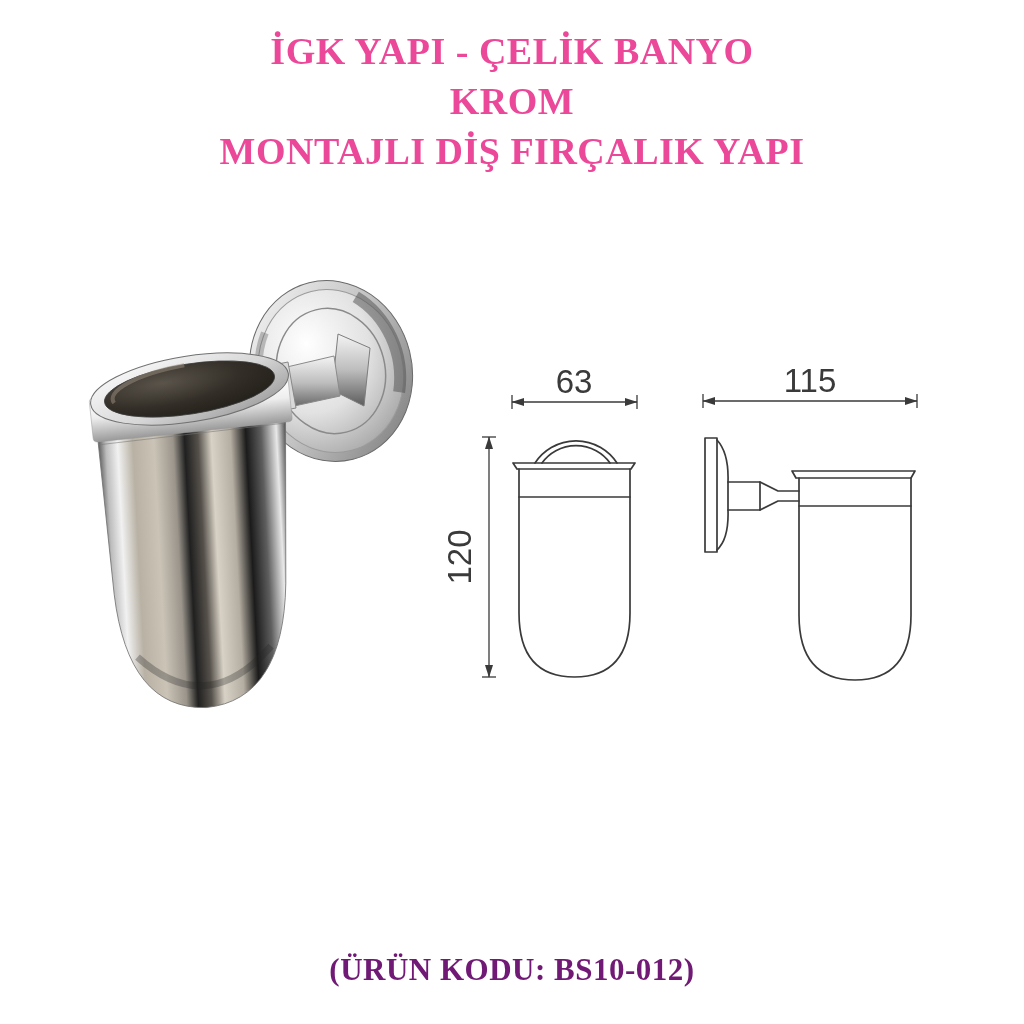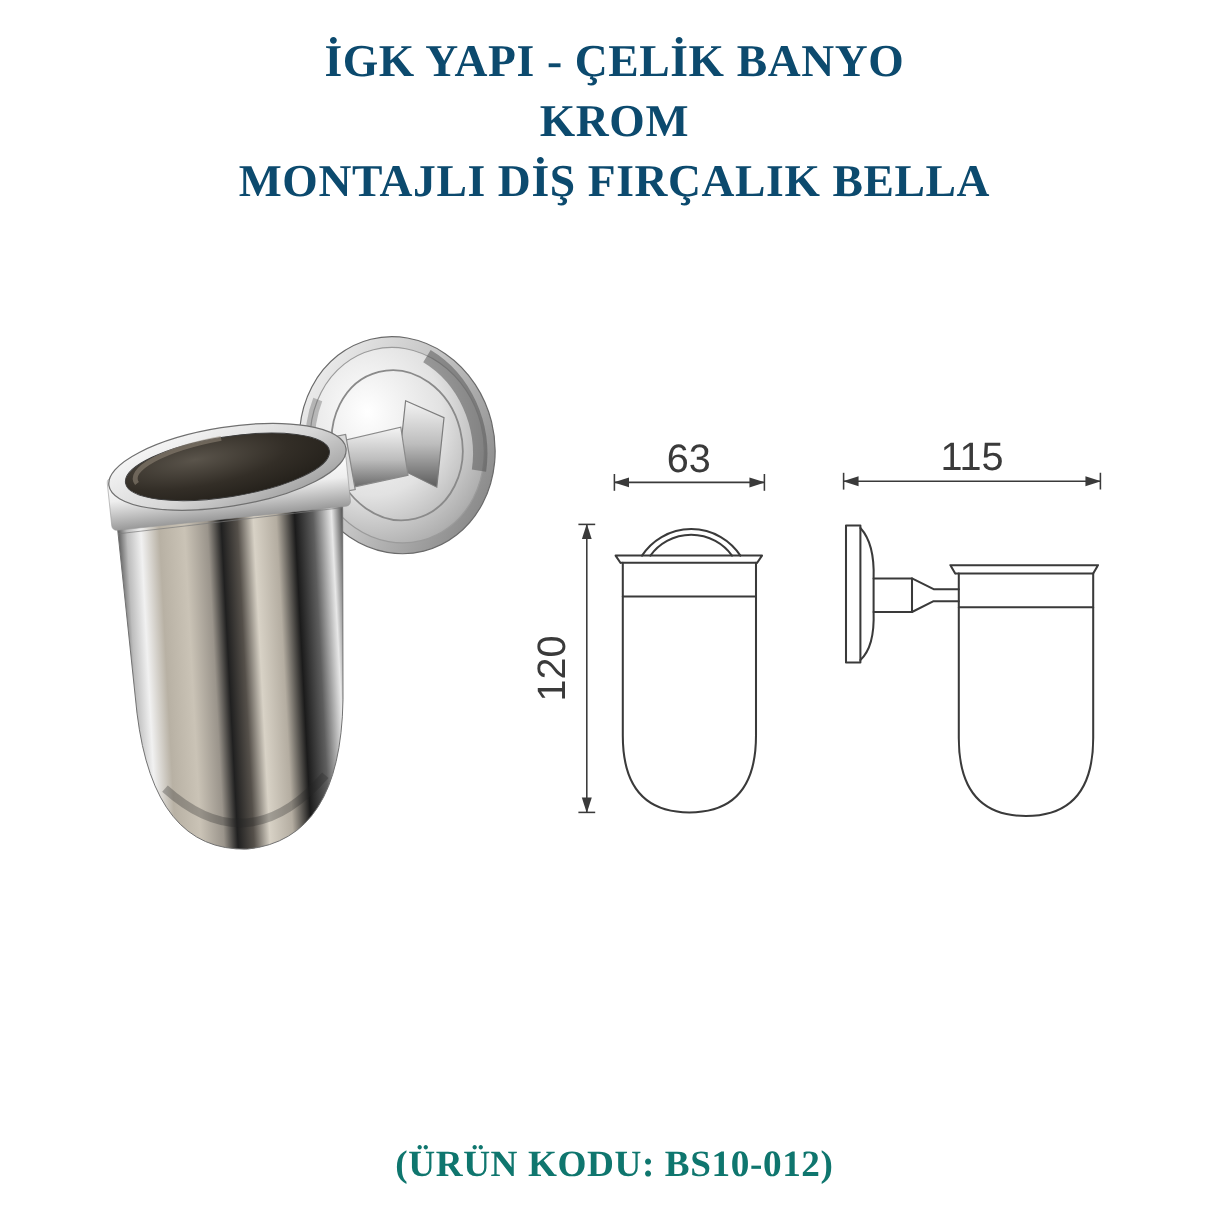--- a/index.html
+++ b/index.html
@@ -1,35 +1,35 @@
 <!DOCTYPE html>
 <html><head>
 <meta charset="utf-8">
 <style>
   html,body{margin:0;padding:0;background:#ffffff;}
   .page{position:relative;width:1024px;height:1024px;background:#ffffff;overflow:hidden;
         font-family:"Liberation Serif", "DejaVu Serif", serif;}
   .title{position:absolute;top:26px;left:0;width:100%;text-align:center;
-         font-weight:700;font-size:38px;line-height:50px;color:#0c4a6e;letter-spacing:.5px;}
+         font-weight:700;font-size:38px;line-height:50px;color:#ec4899;letter-spacing:.5px;}
   .title div{white-space:nowrap;}
   .photo{position:absolute;left:80px;top:258px;width:400px;height:470px;}
   .tech{position:absolute;left:440px;top:355px;width:500px;height:345px;}
   .tech text{font-family:"Liberation Sans", "DejaVu Sans", sans-serif;font-size:33px;}
   .code{position:absolute;top:952px;left:0;width:100%;text-align:center;
-        font-weight:700;font-size:31px;color:#0f766e;letter-spacing:.5px;}
+        font-weight:700;font-size:31px;color:#701a75;letter-spacing:.5px;}
 </style>
 </head>
 <body>
 
 <div class="page">
 
   <header class="title">
     <div>İGK YAPI - ÇELİK BANYO</div>
     <div>KROM</div>
-    <div>MONTAJLI DİŞ FIRÇALIK BELLA</div>
+    <div>MONTAJLI DİŞ FIRÇALIK YAPI</div>
   </header>
 
   <svg class="photo" viewBox="0 0 400 470">
     <defs>
       <linearGradient id="gBody" x1="0" y1="0" x2="1" y2="0">
         <stop offset="0" stop-color="#474747"></stop>
           <stop offset="0.05" stop-color="#bdbdbd"></stop>
         <stop offset="0.11" stop-color="#f1f1f1"></stop>
           <stop offset="0.19" stop-color="#b8b1a4"></stop>
         <stop offset="0.30" stop-color="#cac3b6"></stop>

